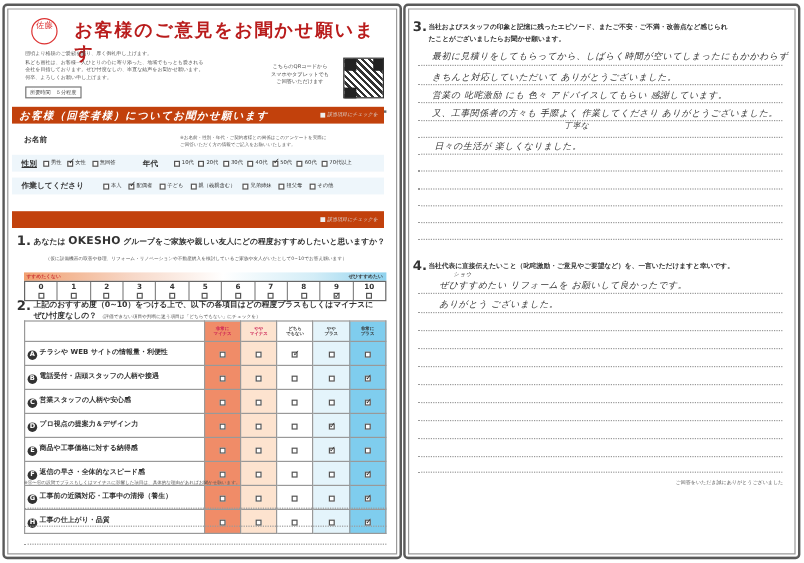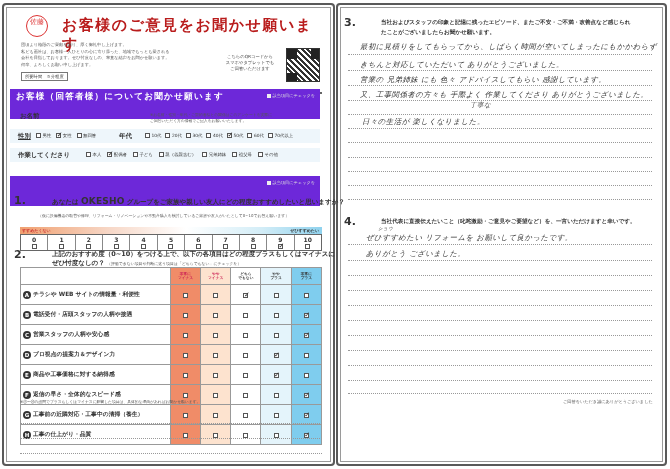--- a/index.html
+++ b/index.html
@@ -47,40 +47,40 @@
       linear-gradient(#222,#222) 24px 0/10px 10px no-repeat,
       linear-gradient(#222,#222) 0 24px/10px 10px no-repeat,
       repeating-linear-gradient(45deg,#333 0 2px,#fff 2px 4px),
       #fff;
     border: 1px solid #333;
   }
   .hdr-rule { position: absolute; left: 0; top: 82px; width: 312px; height: 1.5px; background: #666; }
 
   
   .bar {
-    position: absolute; left: 10px; width: 310px; height: 30px; background: #6d28d9;
-    color: #fff; font-size: 8.6px; font-weight: bold; letter-spacing: 1.2px; padding: 1.5px 6px;
+    position: absolute; left: 10px; width: 310px; height: 14px; background: #c2410c;
+    color: #fff; font-size: 8.6px; font-weight: bold; letter-spacing: 1.2px; padding: 1.5px 6px; font-style: italic;
   }
   .bar .chk { position: absolute; right: 5px; top: 4px; font-size: 4.2px; font-weight: normal; color: #ddd; letter-spacing: 0; }
   .bar .chk::before { content: ""; display: inline-block; width: 4px; height: 4px; background: #eee; margin-right: 2px; vertical-align: -0.5px; }
 
   
   .field-label { position: absolute; font-size: 6.4px; font-weight: bold; color: #333; }
   .note { position: absolute; left: 150px; top: 112px; width: 160px; font-size: 3.8px; line-height: 5.5px; color: #555; }
   .opt-row { position: absolute; left: 10px; width: 310px; height: 14px; background: #eef6fb; }
   .opts { position: absolute; display: flex; gap: 5px; font-size: 4.4px; color: #333; align-items: center; }
   .opt { display: flex; align-items: center; gap: 1.5px; white-space: nowrap; }
   .box { width: 5px; height: 5px; border: 0.7px solid #555; background: #fff; position: relative; display: inline-block; }
   .box.checked::after {
     content: "✓"; position: absolute; left: -0.5px; top: -3.5px; font-size: 7px; color: #333;
   }
 
   
   .q-num { position: absolute; font-size: 11px; font-weight: bold; color: #333; }
-  .q-text { position: absolute; font-size: 6.5px; font-weight: bold; color: #333; white-space: nowrap; margin-left: 24px; }
+  .q-text { position: absolute; font-size: 6.5px; font-weight: bold; color: #333; white-space: nowrap; }
   .q-text .brand { font-size: 9px; letter-spacing: 0.2px; }
   .q-sub { position: absolute; font-size: 3.9px; color: #555; white-space: nowrap; }
   .scale-head {
     position: absolute; left: 20px; top: 227px; width: 302px; height: 7px;
     background: linear-gradient(90deg,#f0a070 0%,#f7d8c8 30%,#ffffff 55%,#d3edf7 80%,#8fd2ee 100%);
     font-size: 4px; font-weight: bold; color: #c33;
   }
   .scale-head .l { position: absolute; left: 2px; top: 1px; }
   .scale-head .r { position: absolute; right: 3px; top: 1px; color: #333; }
   .scale {
@@ -360,21 +360,21 @@
 <div class="dot-line" style="left:20px; width:302px; top:423px;"></div>
 <div class="dot-line" style="left:20px; width:302px; top:438px;"></div>
 <div class="dot-line" style="left:20px; width:302px; top:453px;"></div>
 
 <div class="q-num" style="left:344px; top:16px;">3.</div>
 <div class="q-text" style="left:357px; top:19px; font-size:5.6px;">当社およびスタッフの印象と記憶に残ったエピソード、またご不安・ご不満・改善点など感じられ</div>
 <div class="q-text" style="left:357px; top:29px; font-size:5.6px;">たことがございましたらお聞かせ願います。</div>
 
 <div class="hand" style="left:360px; top:42px;">最初に見積りをしてもらってから、しばらく時間が空いてしまったにもかかわらず</div>
 <div class="hand" style="left:360px; top:60px;">きちんと対応していただいて ありがとうございました。</div>
-<div class="hand" style="left:360px; top:75px;">営業の 兄弟姉妹 にも 色々 アドバイスしてもらい 感謝しています。</div>
+<div class="hand" style="left:360px; top:75px;">営業の 叱咤激励 にも 色々 アドバイスしてもらい 感謝しています。</div>
 <div class="hand" style="left:360px; top:90px;">又、工事関係者の方々も 手際よく 作業してくださり ありがとうございました。</div>
 <div class="hand" style="left:470px; top:101px; font-size:6.5px;">丁寧な</div>
 <div class="hand" style="left:362px; top:117px;">日々の生活が 楽しくなりました。</div>
 
 <div class="dot-line" style="left:348px; width:304px; top:54px;"></div>
 <div class="dot-line" style="left:348px; width:304px; top:70px;"></div>
 <div class="dot-line" style="left:348px; width:304px; top:85px;"></div>
 <div class="dot-line" style="left:348px; width:304px; top:100px;"></div>
 <div class="dot-line" style="left:348px; width:304px; top:114px;"></div>
 <div class="dot-line" style="left:348px; width:304px; top:128px;"></div>

